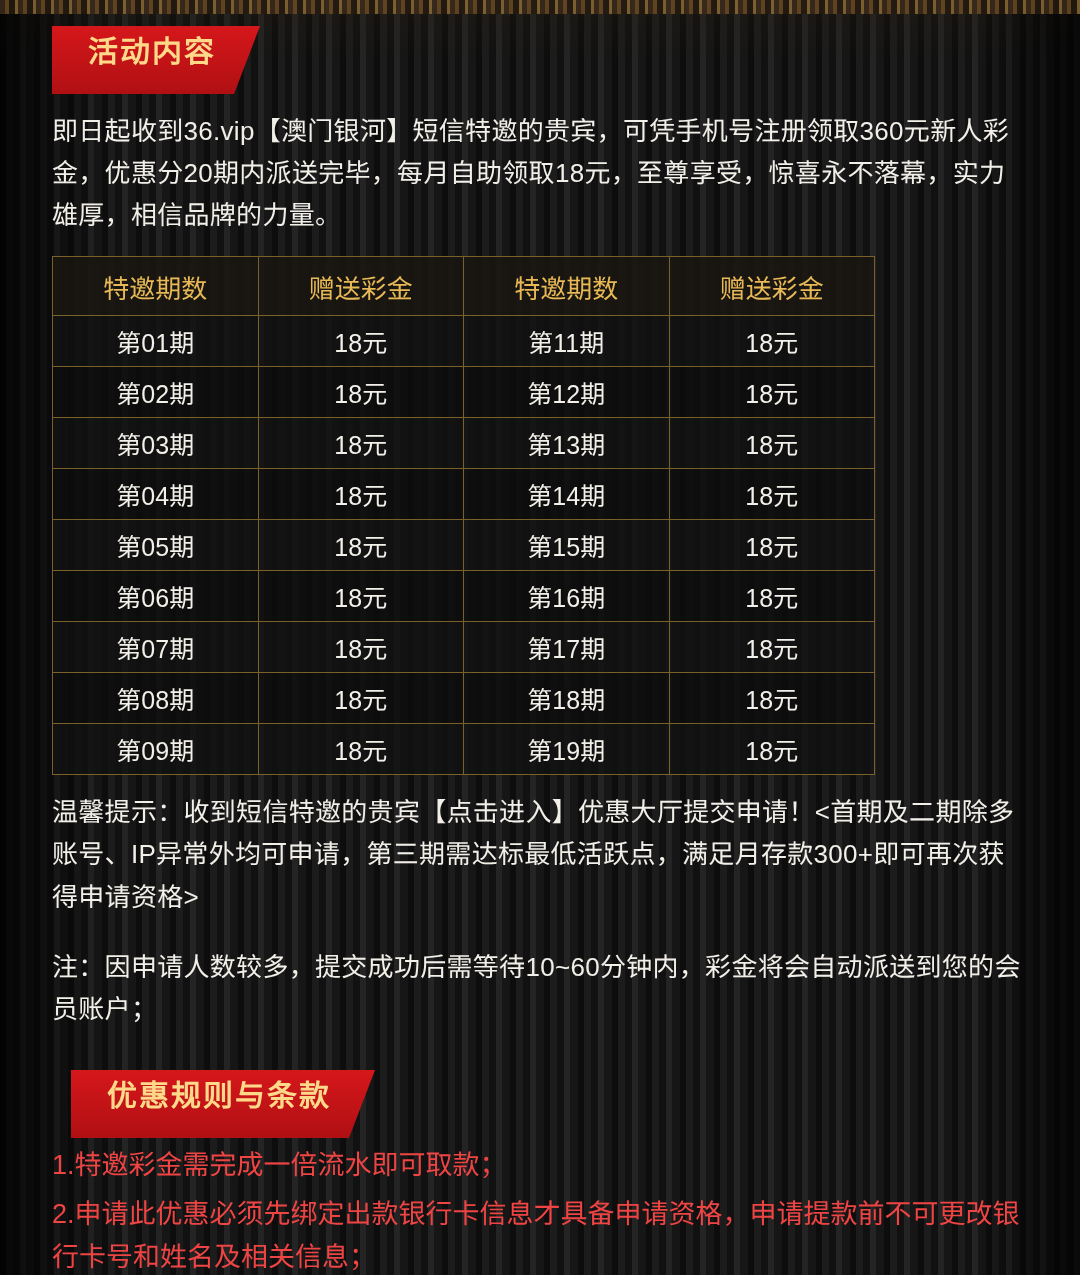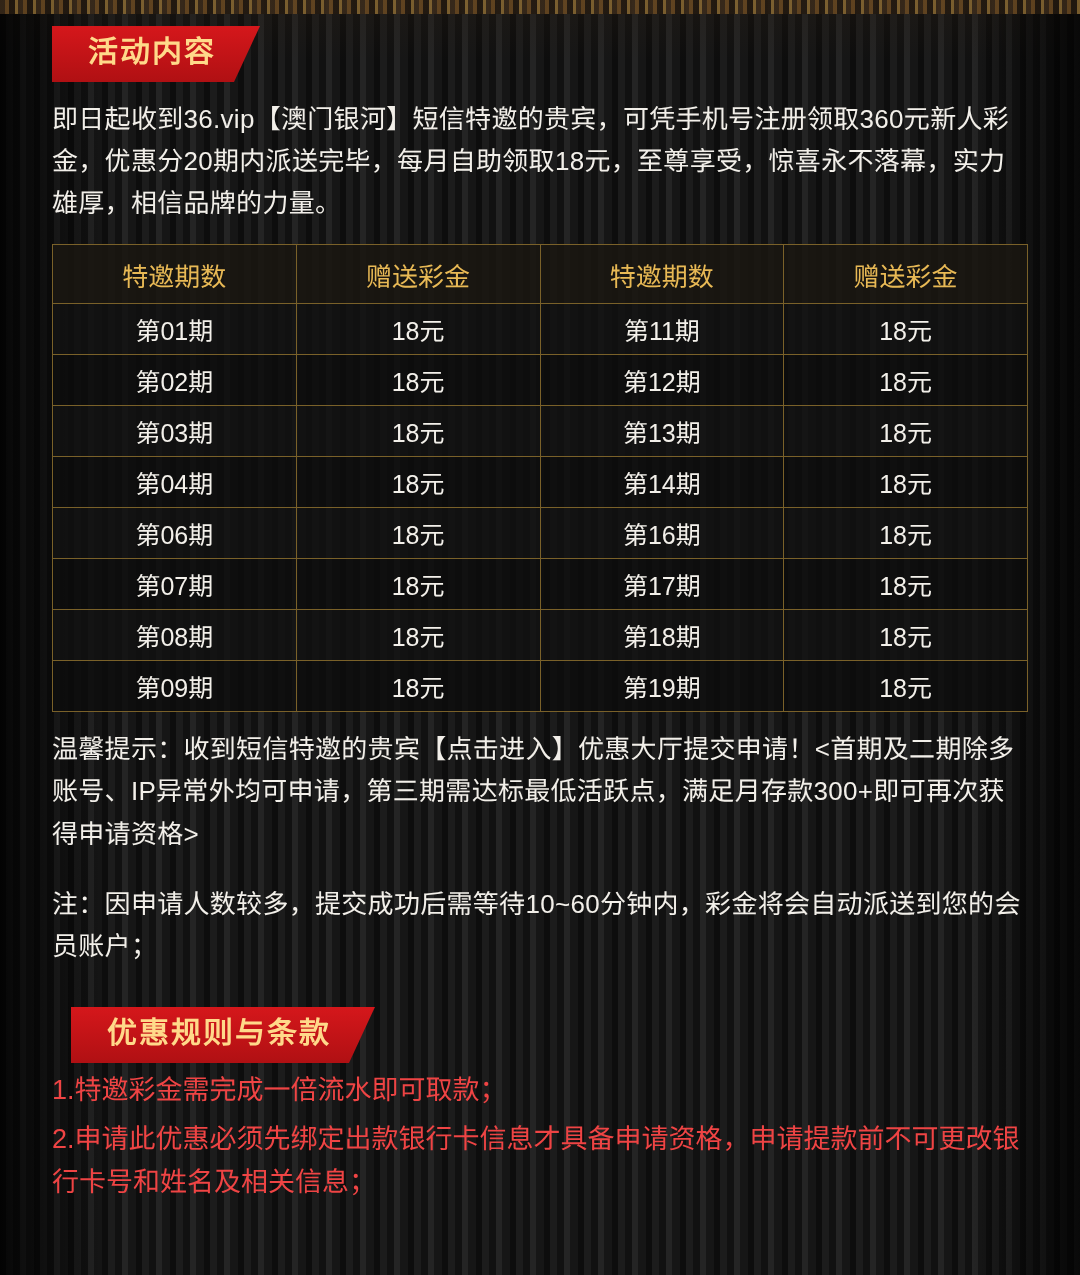--- a/index.html
+++ b/index.html
@@ -54,21 +54,21 @@
     padding: 0 52px;
   }
 
   
   .banner {
     position: relative;
     display: inline-block;
     margin-top: 26px;
     height: 52px;
     line-height: 52px;
-    padding: 0 44px 4px 36px;
+    padding: 0 44px 16px 36px;
     background: linear-gradient(180deg, #d5171b 0%, #b01013 100%);
     color: #ffd98a;
     font-size: 30px;
     font-weight: bold;
     letter-spacing: 2px;
     clip-path: polygon(0 0, 100% 0, calc(100% - 26px) 100%, 0 100%);
     text-align: right;
   }
   .banner::before {
     content: "";
@@ -88,21 +88,21 @@
     font-size: 26px;
     line-height: 1.62;
     color: #f2efe9;
     letter-spacing: .3px;
   }
   p.note { margin-top: 28px; }
 
   
   table.bonus-table {
     margin-top: 20px;
-    width: 976px;
+    width: 823px;
     border-collapse: collapse;
     table-layout: fixed;
     background: rgba(10,10,10,.55);
   }
   table.bonus-table th,
   table.bonus-table td {
     border: 1px solid #7a6129;
     text-align: center;
     font-size: 25px;
     height: 48px;
@@ -167,20 +167,26 @@
         <td>第13期</td>
         <td>18元</td>
       </tr>
       <tr>
         <td>第04期</td>
         <td>18元</td>
         <td>第14期</td>
         <td>18元</td>
       </tr>
       <tr>
+        <td>第05期</td>
+        <td>18元</td>
+        <td>第15期</td>
+        <td>18元</td>
+      </tr>
+      <tr>
         <td>第06期</td>
         <td>18元</td>
         <td>第16期</td>
         <td>18元</td>
       </tr>
       <tr>
         <td>第07期</td>
         <td>18元</td>
         <td>第17期</td>
         <td>18元</td>

